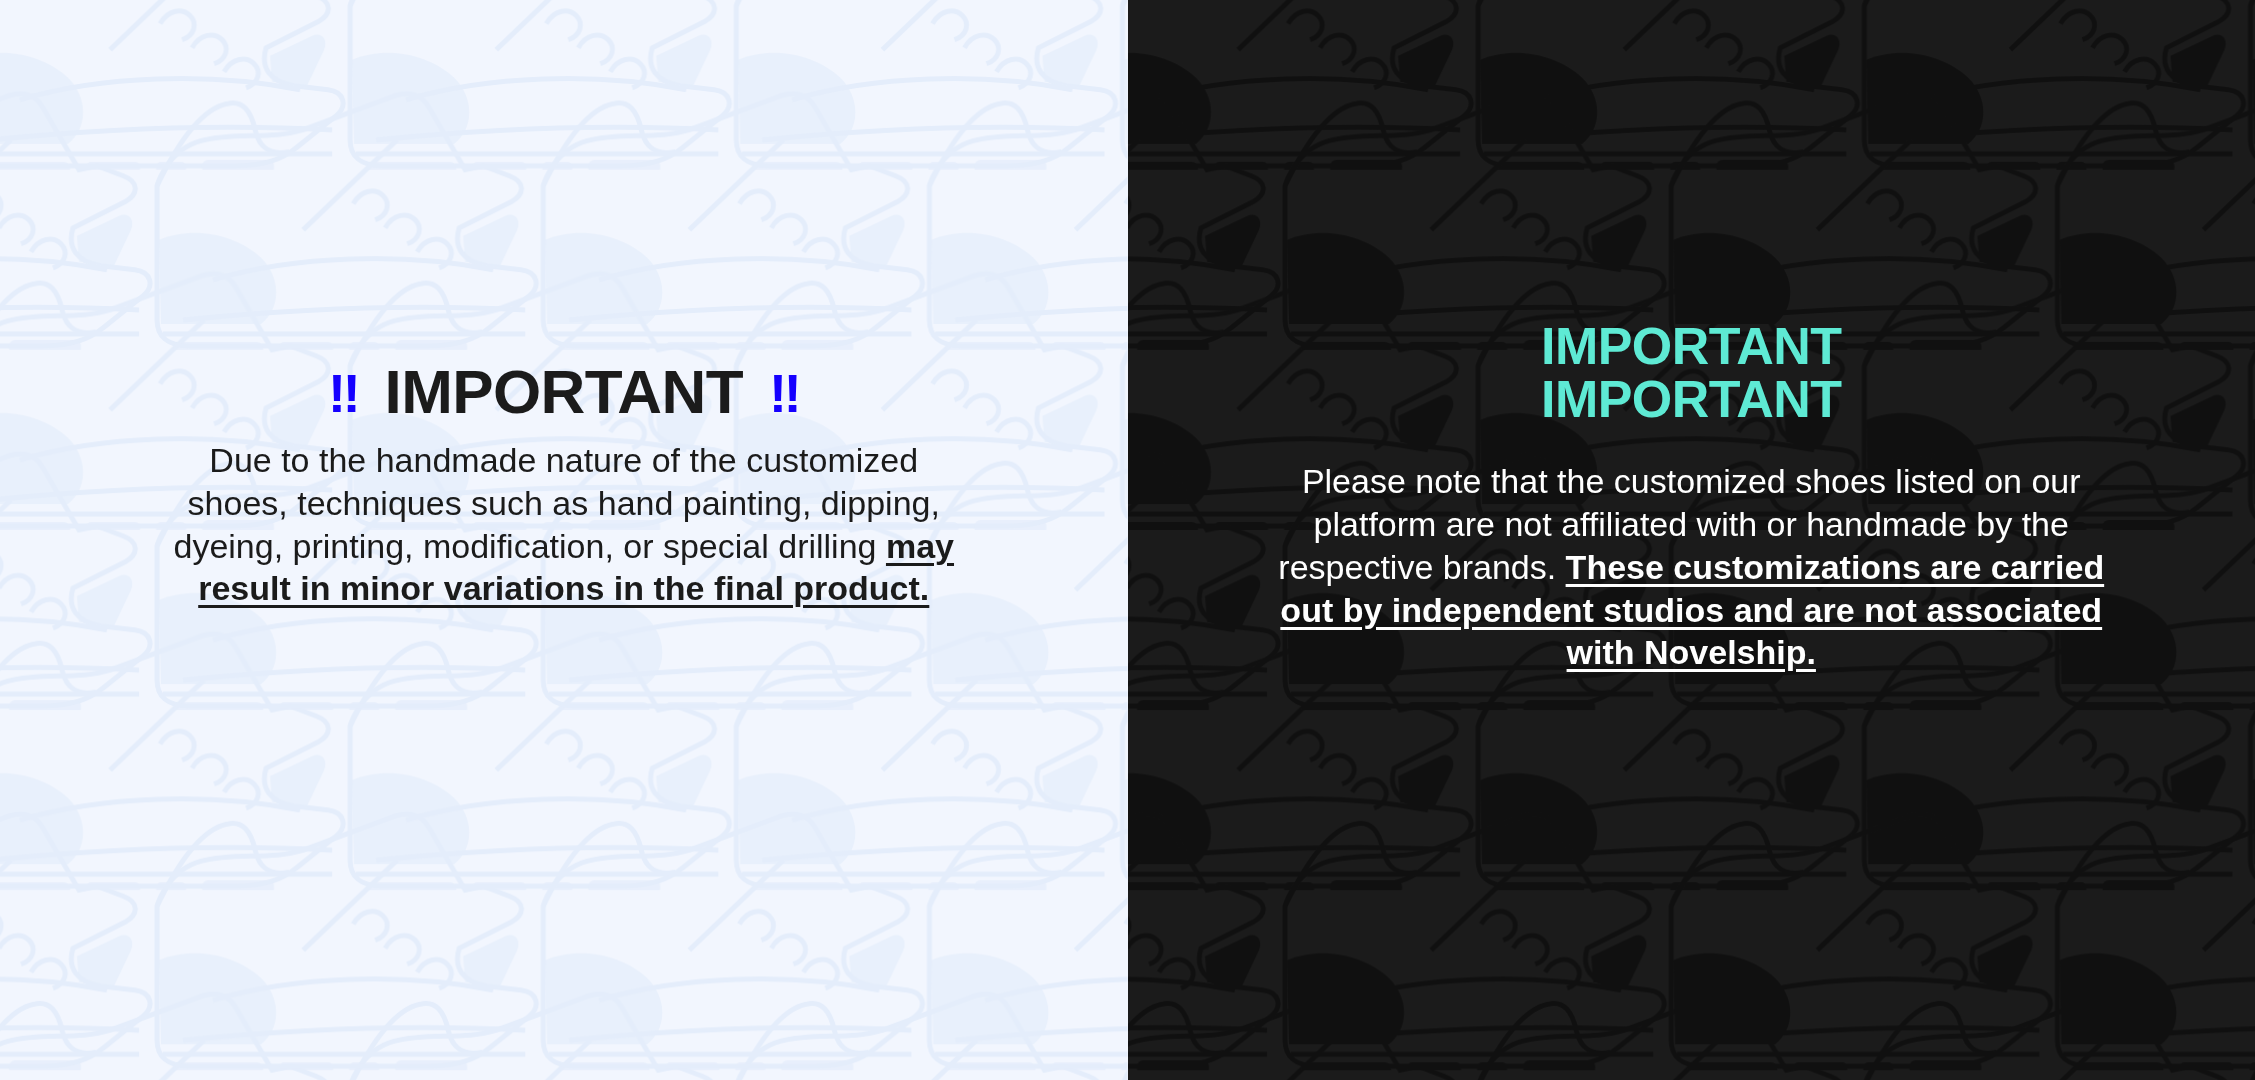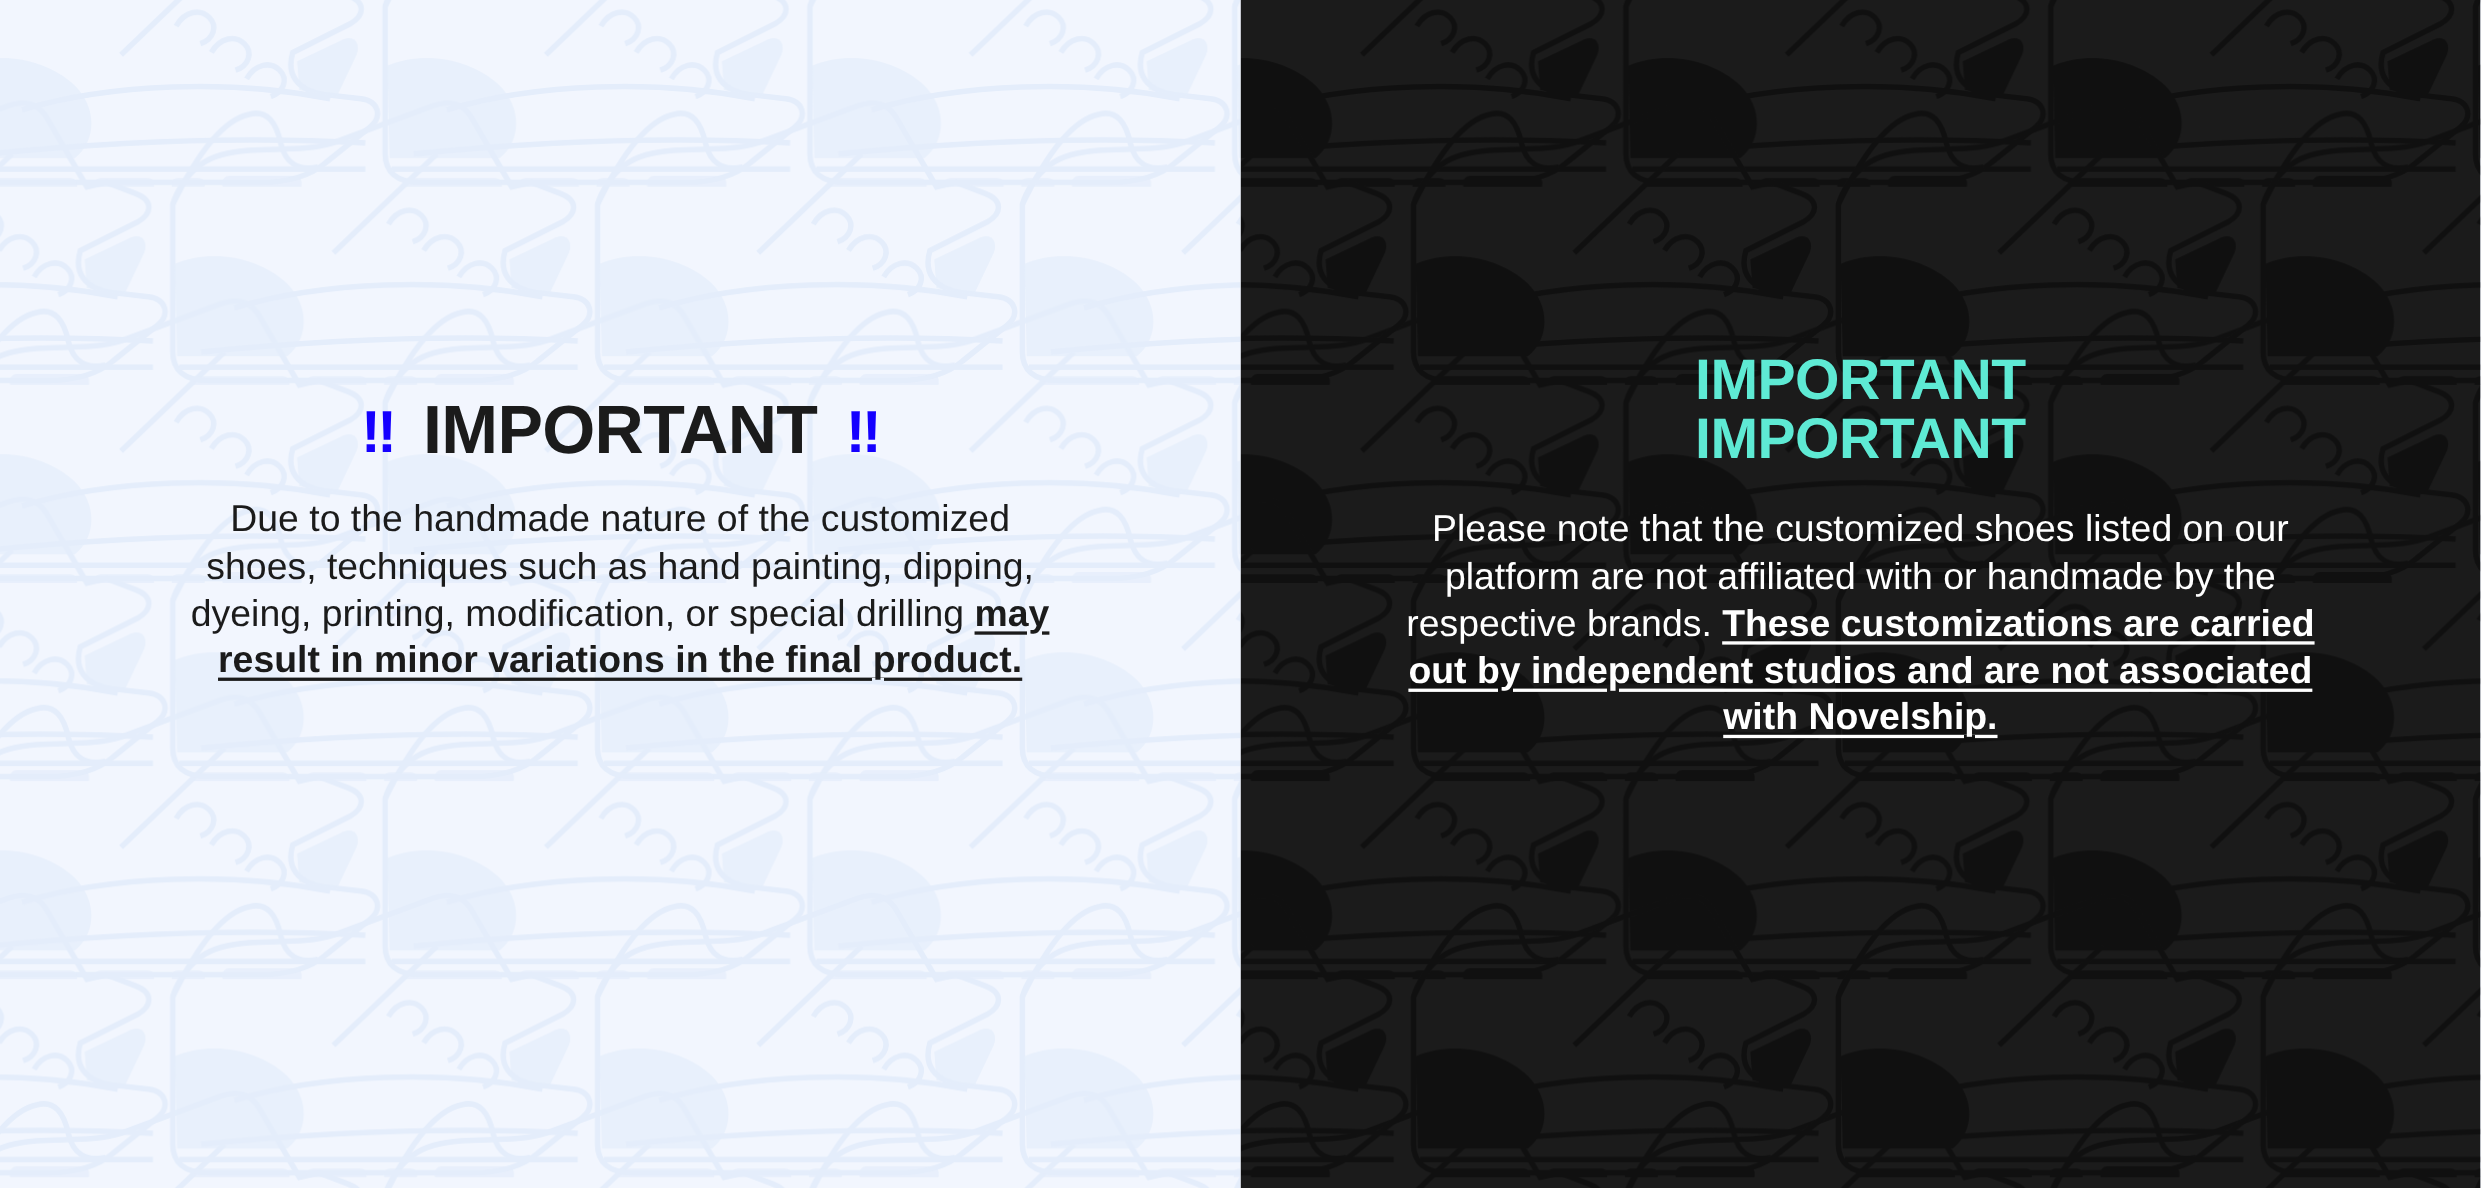--- a/index.html
+++ b/index.html
@@ -99,21 +99,21 @@
   .body-copy {
     text-align:center;
     font-size:34px;
     line-height:1.26;
     font-weight:400;
   }
 
   .body-copy--light {
     color:#1b1b1b;
     width:800px;
-    margin-top:28px;
+    margin-top:16px;
   }
 
   .body-copy--dark {
     color:#ffffff;
     width:830px;
     margin-top:34px;
   }
 
   .emph {
     font-weight:700;

